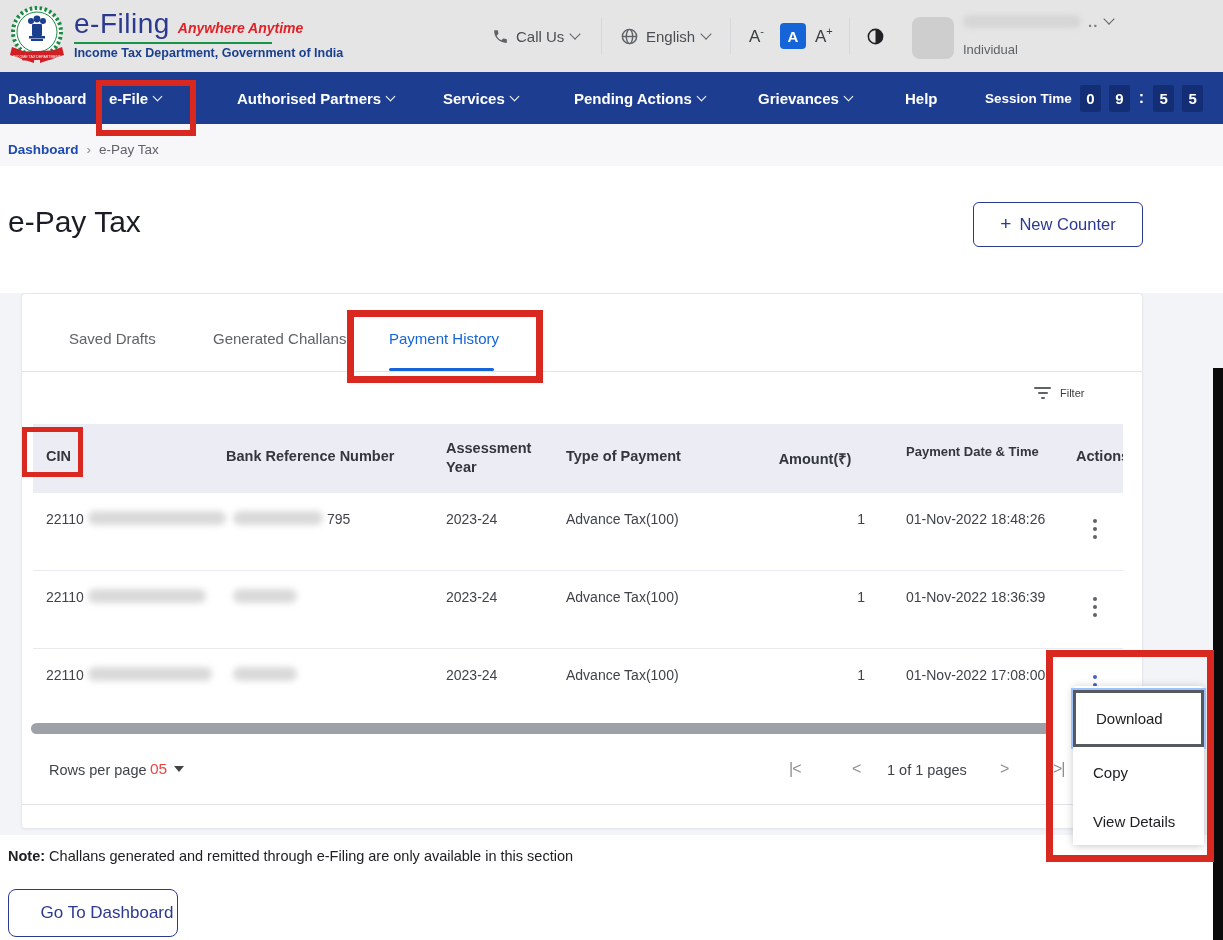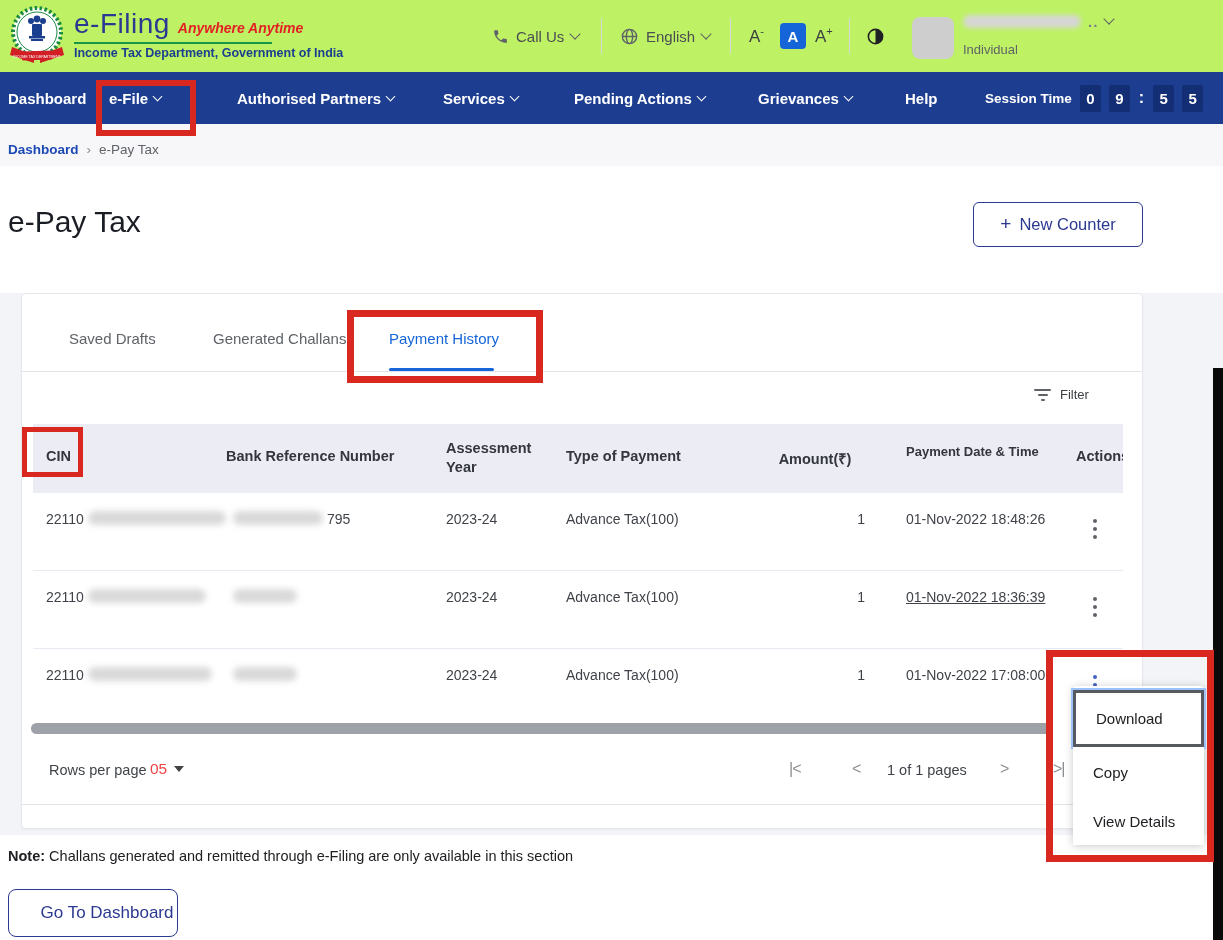--- a/index.html
+++ b/index.html
@@ -3,21 +3,21 @@
 <meta charset="utf-8">
 <style>
   * { margin:0; padding:0; box-sizing:border-box; }
   html,body { background:#fff; }
   .page {
     position:relative; width:1223px; height:940px; overflow:hidden;
     font-family:"Liberation Sans", sans-serif; background:#fff; color:#202124;
   }
 
   
-  .topbar { position:absolute; left:0; top:0; width:1223px; height:72px; background:#bef264; }
+  .topbar { position:absolute; left:0; top:0; width:1223px; height:72px; background:#e5e5e5; }
   .emblem { position:absolute; left:8px; top:5px; width:58px; height:62px; }
   .logo-text { position:absolute; left:74px; top:8px; }
   .logo-title { font-size:28px; font-weight:500; color:#2b3990; letter-spacing:.5px; display:inline-block; }
   .logo-tagline { font-size:14px; font-style:italic; color:#e31e24; font-weight:700; margin-left:8px; display:inline-block; }
   .logo-rule { width:198px; height:2px; background:#179649; margin-top:2px; }
   .logo-subtitle { font-size:12.5px; color:#1b3f8f; font-weight:600; margin-top:2px; }
   .hdr-item { position:absolute; top:0; height:72px; display:flex; align-items:center; gap:7px; color:#4a4d52; font-size:15px; }
   .hdr-divider { position:absolute; top:18px; width:1px; height:36px; background:#d8d8dc; }
   .chev { width:8px; height:8px; border-right:1.6px solid #5f6368; border-bottom:1.6px solid #5f6368; transform:rotate(45deg); margin-top:-4px; display:inline-block; }
   .font-btn { font-size:17px; color:#3c4043; font-weight:500; }
@@ -51,21 +51,21 @@
   .banks-link { color:#1d49b5; font-weight:700; text-decoration:underline; cursor:pointer; }
 
   
   .grey-band { position:absolute; left:0; top:293px; width:1223px; height:542px; background:#f3f4f7; }
   .card { position:absolute; left:21px; top:293px; width:1122px; height:536px; background:#fff;
     border:1px solid #e7e8ee; border-radius:4px; box-shadow:0 1px 2px rgba(40,50,90,.05); overflow:hidden; }
   .tabs-divider { position:absolute; left:0; top:77px; width:1122px; height:1px; background:#e1e2e8; }
   .tab { position:absolute; top:36px; font-size:15px; font-weight:500; color:#5f6368; cursor:pointer; white-space:nowrap; }
   .tab.active { color:#1565d8; }
   .tab-underline { position:absolute; top:74px; height:3px; background:#1565d8; border-radius:2px; }
-  .filter { position:absolute; top:93px; left:1012px; display:flex; align-items:center; gap:9px; color:#3c4043; font-size:13px; cursor:pointer; }
+  .filter { position:absolute; top:93px; left:1012px; display:flex; align-items:flex-end; gap:9px; color:#3c4043; font-size:11px; cursor:pointer; }
   .filter-icon { display:flex; flex-direction:column; align-items:center; gap:3px; }
   .filter-icon i { display:block; height:2px; background:#5f6368; border-radius:1px; }
 
   
   .thead { position:absolute; left:11px; top:130px; width:1090px; height:69px; background:#ececf5; overflow:hidden; }
   .th { position:absolute; font-size:14.5px; font-weight:600; color:#33363c; top:24px; white-space:nowrap; }
   .trow { position:absolute; left:11px; width:1090px; height:78px; border-bottom:1px solid #e8eaf2; background:#fff; overflow:hidden; }
   .td { position:absolute; top:18px; font-size:14px; color:#3f4349; white-space:nowrap; }
   .redact { position:absolute; height:14px; background:#d9d9d9; border-radius:7px; filter:blur(3px); top:18px; }
   .kebab { position:absolute; left:1051px; top:14px; width:22px; height:44px; display:flex; flex-direction:column;
@@ -285,21 +285,21 @@
         </div>
     </div>
 
     <div class="trow" style="top:277px;">
       <div class="td" style="left:13px;">22110</div>
       <div class="redact" style="left:55px; width:118px;"></div>
       <div class="redact" style="left:200px; width:64px;"></div>
       <div class="td" style="left:413px;">2023-24</div>
       <div class="td" style="left:533px;">Advance Tax(100)</div>
       <div class="td" style="left:732px; width:100px; text-align:right;">1</div>
-      <div class="td" style="left:873px;text-decoration:underline;">01-Nov-2022 18:36:39</div>
+      <div class="td" style="left:873px;">01-Nov-2022 18:36:39</div>
       <div class="kebab">
           <i></i>
           <i></i>
           <i></i>
         </div>
     </div>
 
     <div class="trow" style="top:355px; border-bottom:none;">
       <div class="td" style="left:13px;">22110</div>
       <div class="redact" style="left:55px; width:124px;"></div>

